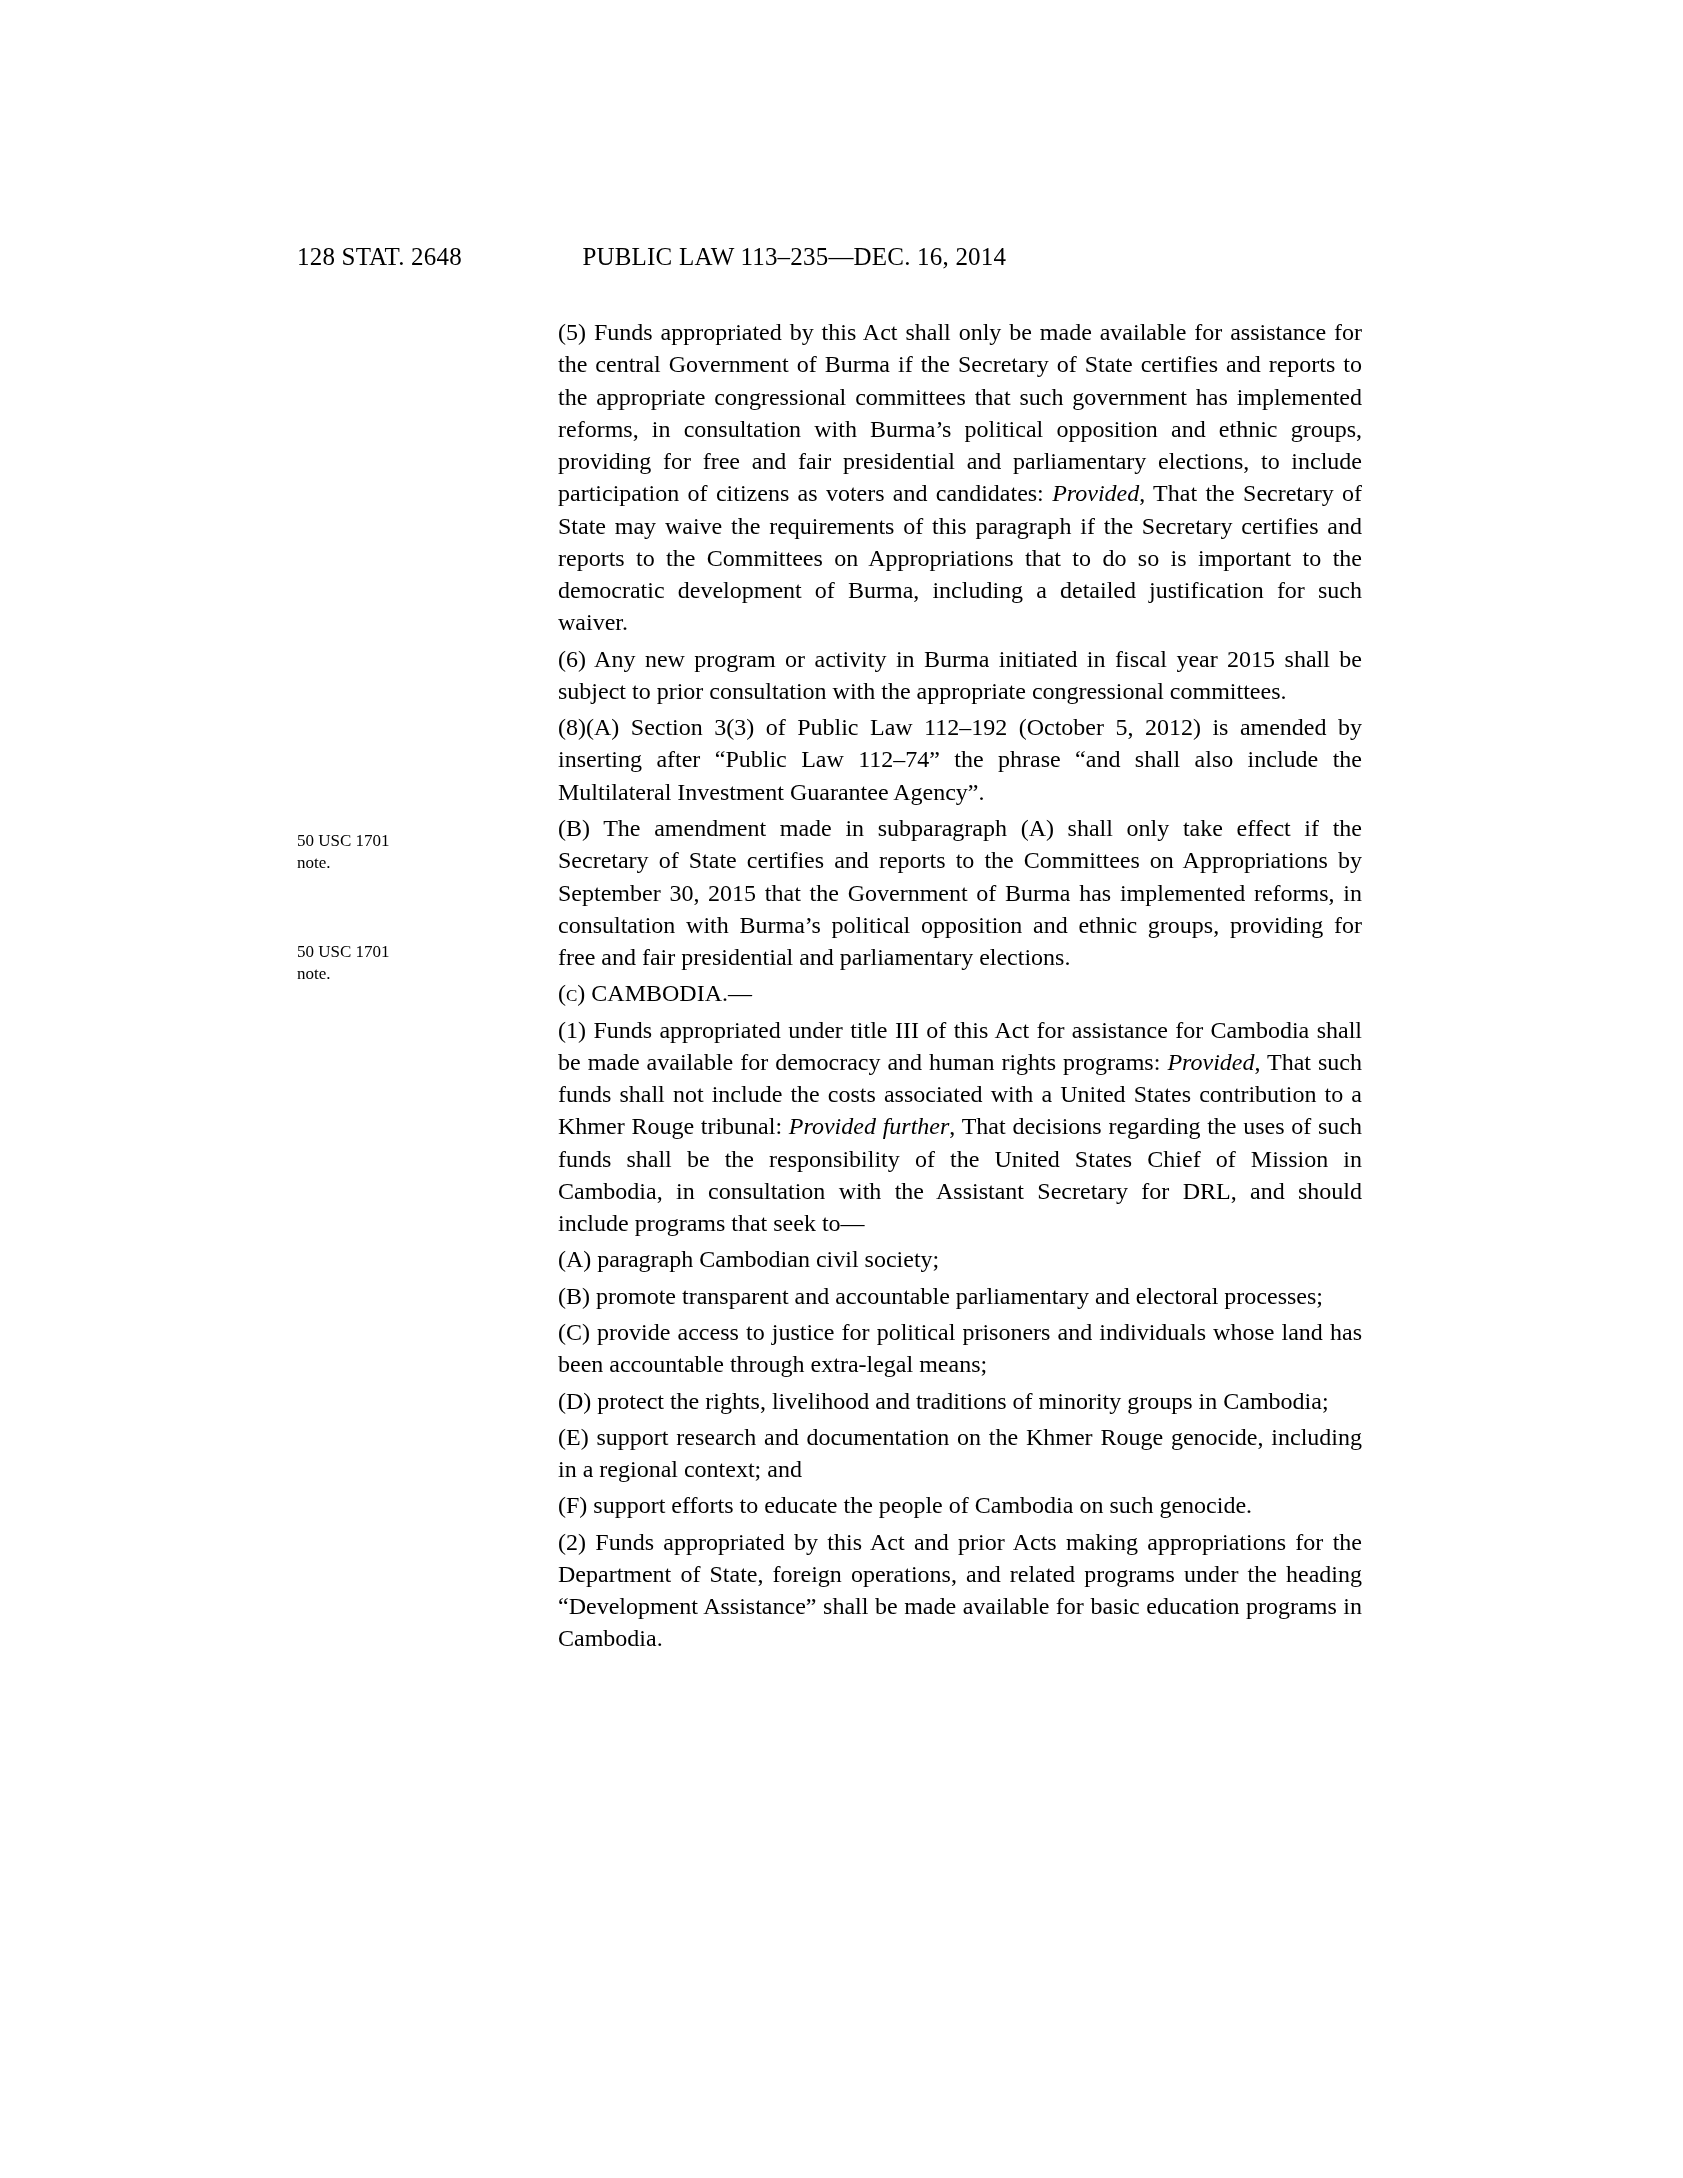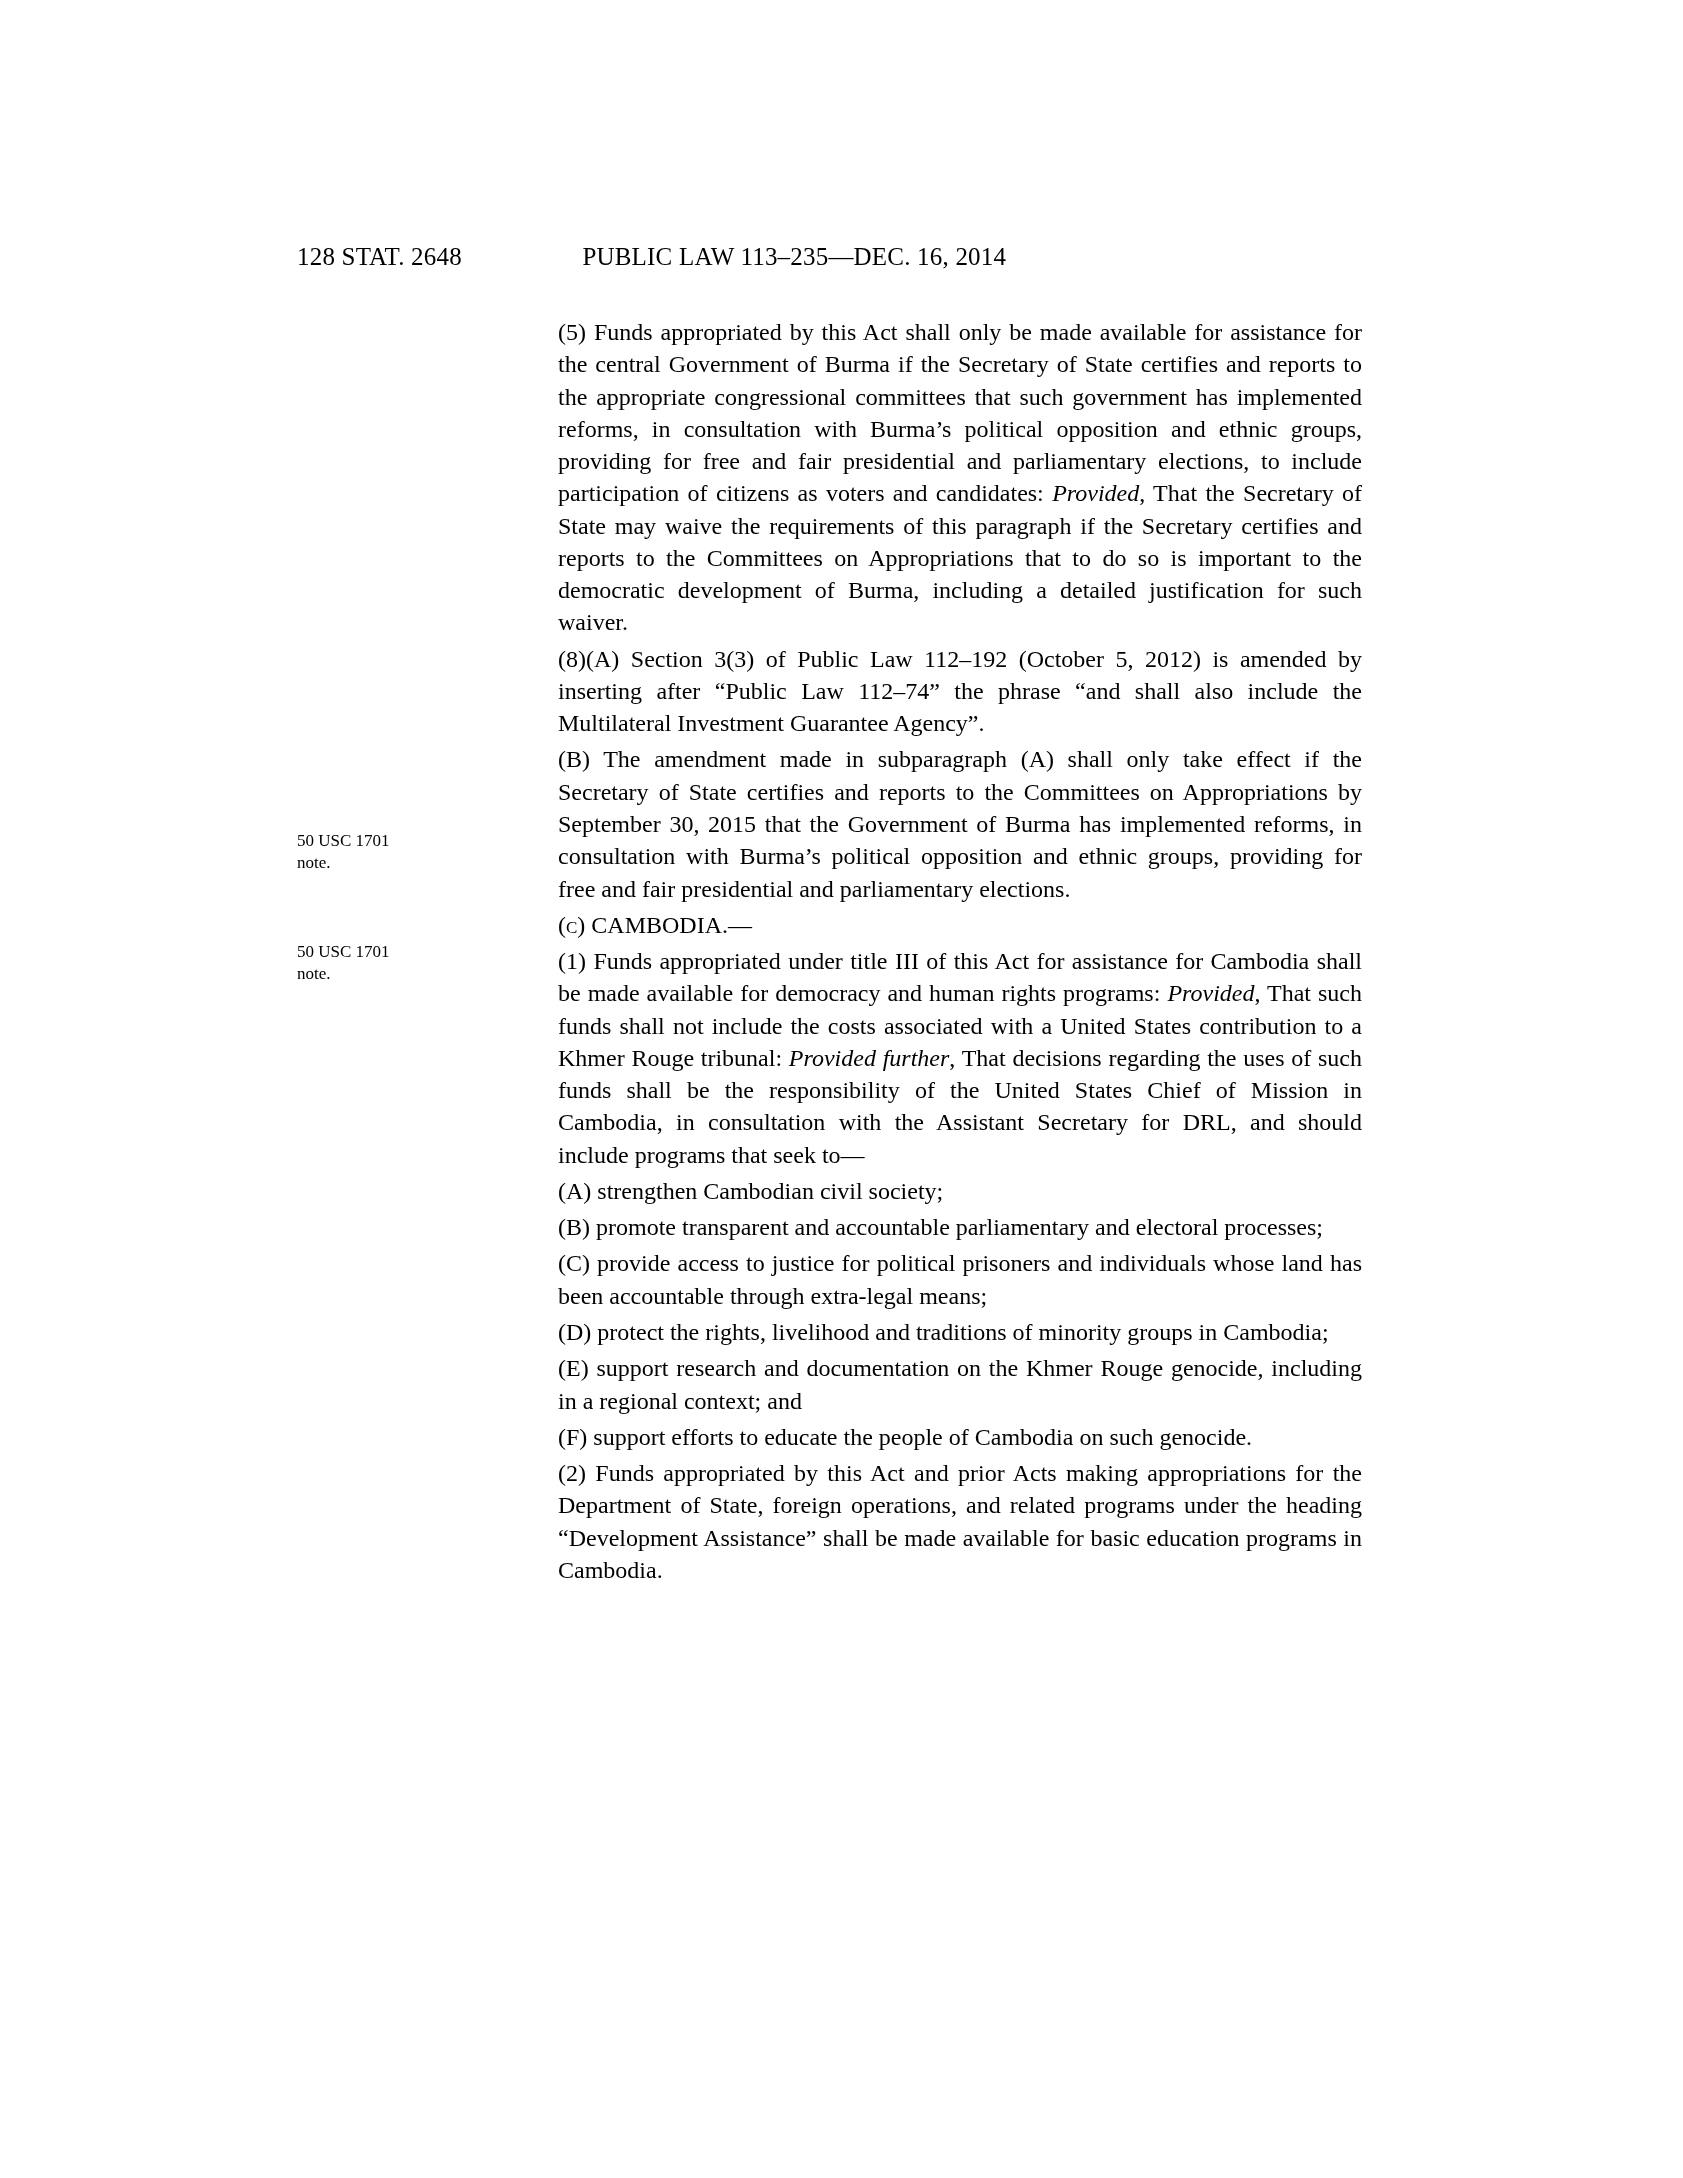--- a/index.html
+++ b/index.html
@@ -88,31 +88,32 @@
 
   <div class="marginnote mn2">
     <div>50 USC 1701</div>
     <div>note.</div>
   </div>
 
   <div class="body-col">
 
     <p class="indent-para"><span>(5) Funds appropriated by this Act shall only be made available for assistance for the central Government of Burma if the Secretary of State certifies and reports to the appropriate congressional committees that such government has implemented reforms, in consultation with Burma’s political opposition and ethnic groups, providing for free and fair presidential and parliamentary elections, to include participation of citizens as voters and candidates: </span><span class="ital">Provided</span><span>, That the Secretary of State may waive the requirements of this paragraph if the Secretary certifies and reports to the Committees on Appropriations that to do so is important to the democratic development of Burma, including a detailed justification for such waiver.</span></p>
 
+    <p class="indent-para">(6) Any new program or activity in Burma initiated in fiscal year 2015 shall be subject to prior consultation with the appropriate congressional committees.</p>
 
 
     <p class="indent-para">(8)(A) Section 3(3) of Public Law 112–192 (October 5, 2012) is amended by inserting after “Public Law 112–74” the phrase “and shall also include the Multilateral Investment Guarantee Agency”.</p>
 
     <p class="indent-para">(B) The amendment made in subparagraph (A) shall only take effect if the Secretary of State certifies and reports to the Committees on Appropriations by September 30, 2015 that the Government of Burma has implemented reforms, in consultation with Burma’s political opposition and ethnic groups, providing for free and fair presidential and parliamentary elections.</p>
 
     <p class="no-indent smallcaps-host"><span class="smallcaps">(c) CAMBODIA.—</span></p>
 
     <p class="indent-para"><span>(1) Funds appropriated under title III of this Act for assistance for Cambodia shall be made available for democracy and human rights programs: </span><span class="ital">Provided</span><span>, That such funds shall not include the costs associated with a United States contribution to a Khmer Rouge tribunal: </span><span class="ital">Provided further</span><span>, That decisions regarding the uses of such funds shall be the responsibility of the United States Chief of Mission in Cambodia, in consultation with the Assistant Secretary for DRL, and should include programs that seek to—</span></p>
 
-    <p class="indent-sub">(A) strengthen Cambodian civil society;</p>
+    <p class="indent-sub">(A) paragraph Cambodian civil society;</p>
 
     <p class="indent-sub">(B) promote transparent and accountable parliamentary and electoral processes;</p>
 
     <p class="indent-sub">(C) provide access to justice for political prisoners and individuals whose land has been accountable through extra-legal means;</p>
 
     <p class="indent-sub">(D) protect the rights, livelihood and traditions of minority groups in Cambodia;</p>
 
     <p class="indent-sub">(E) support research and documentation on the Khmer Rouge genocide, including in a regional context; and</p>
 
     <p class="indent-sub">(F) support efforts to educate the people of Cambodia on such genocide.</p>

